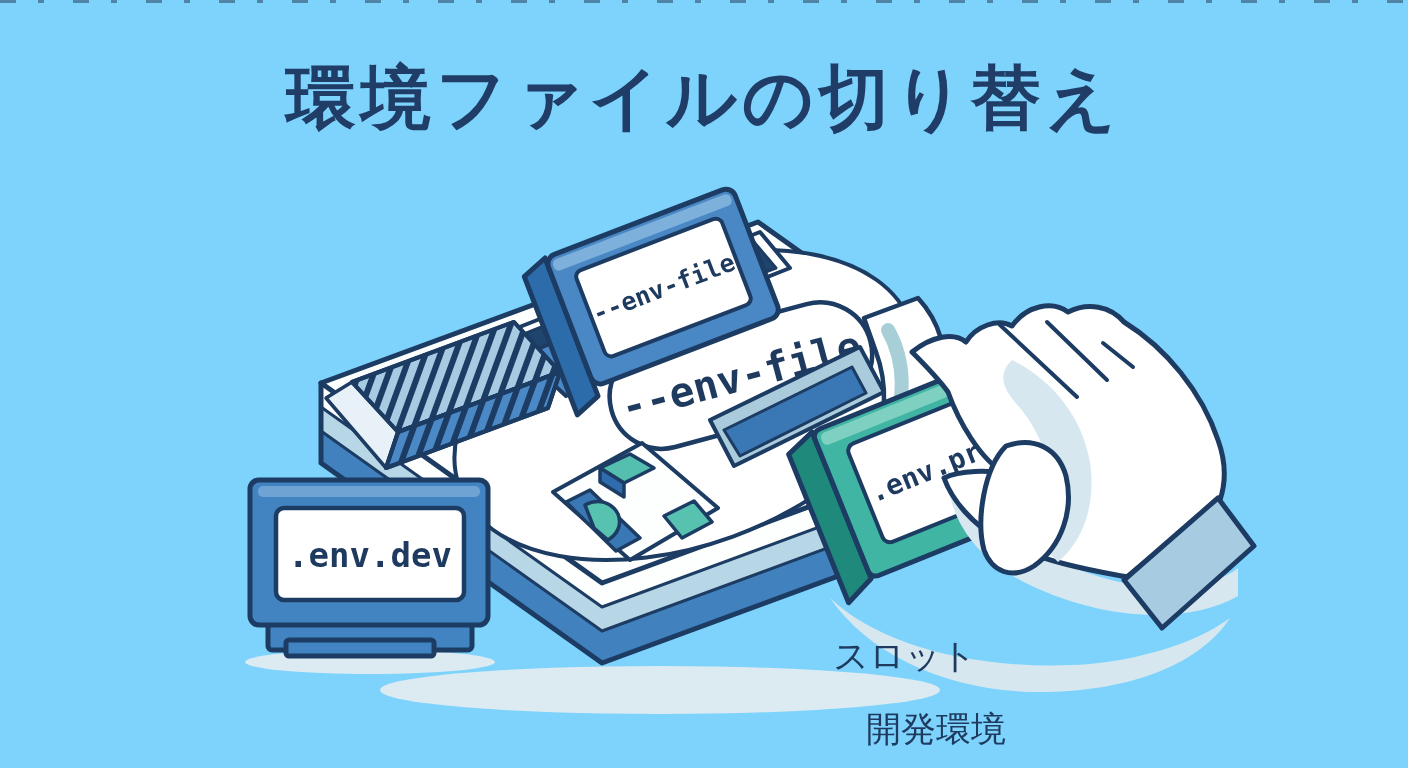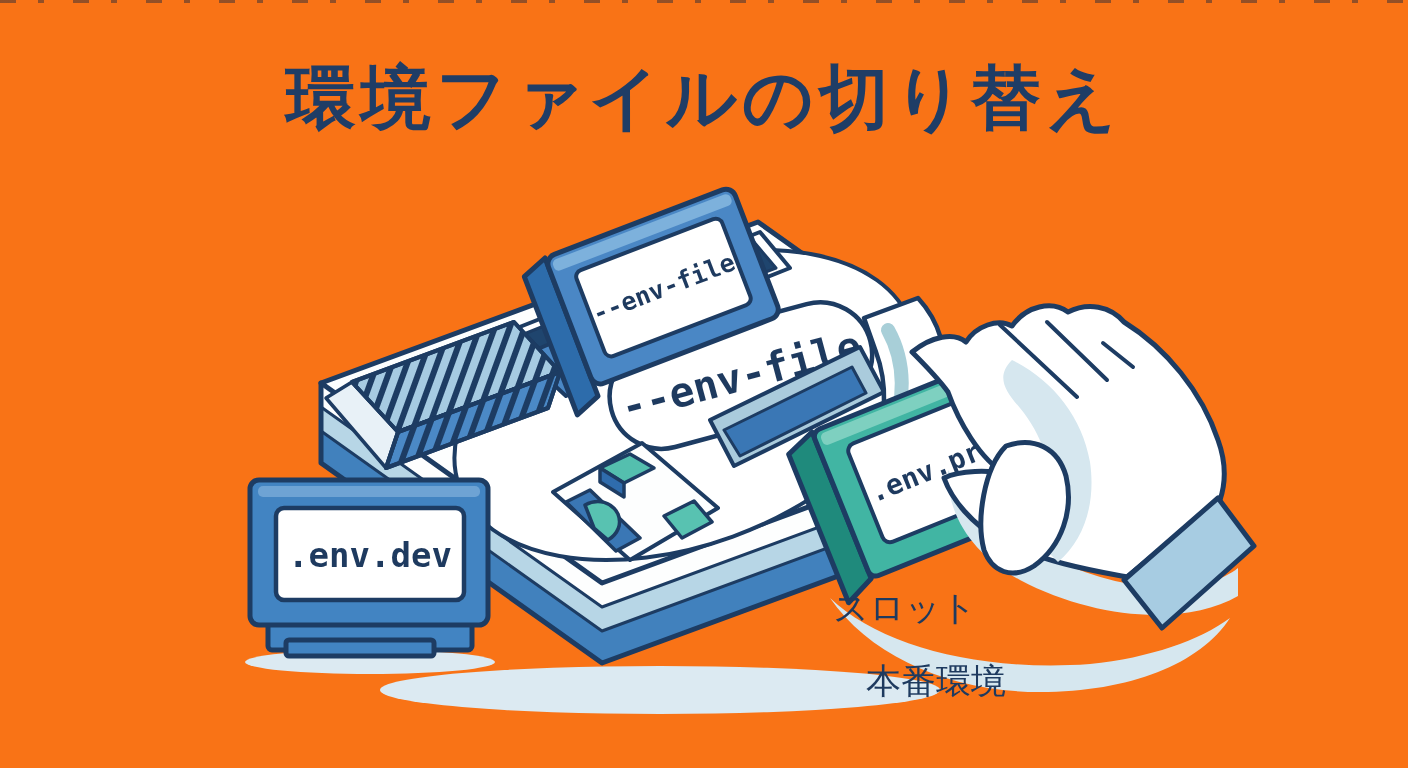--- a/index.html
+++ b/index.html
@@ -1,23 +1,23 @@
 <!DOCTYPE html>
 <html><head>
 <meta charset="utf-8">
 <style>
   html,body{margin:0;padding:0;background:#ffffff;}
-  .stage{position:relative;width:1408px;height:768px;overflow:hidden;background:#f97316;
+  .stage{position:relative;width:1408px;height:768px;overflow:hidden;background:#7dd3fc;
          font-family:"Liberation Sans","DejaVu Sans",sans-serif;}
   .top-artifact{position:absolute;top:0;left:0;width:100%;height:3px;opacity:.45;
     background:repeating-linear-gradient(90deg,#16243c 0 16px,transparent 16px 38px,#16243c 38px 44px,transparent 44px 73px);}
   .page-title{position:absolute;top:52px;left:0;width:100%;text-align:center;
     font-size:70px;font-weight:600;letter-spacing:5px;color:#1f3d66;}
   .caption{position:absolute;color:#1e3a5f;font-size:35px;font-weight:500;white-space:nowrap;
-    transform:translateX(-50%);}
+    transform:translateX(-50%);margin-top:48px;}
   .caption-dev{left:378px;top:662px;}
   .caption-slot{left:905px;top:585px;}
   .caption-prod{left:936px;top:658px;}
   svg{position:absolute;top:0;left:0;}
   svg text.code{font-family:"DejaVu Sans Mono","Liberation Mono",monospace;font-weight:bold;fill:#1e3a5f;}
 </style>
 </head>
 <body>
 
 <div class="stage">
@@ -134,14 +134,14 @@
       <g stroke="#1d3c63" stroke-width="4">
         <line x1="1000" y1="325" x2="1077" y2="397"></line>
         <line x1="1047" y1="322" x2="1107" y2="380"></line>
         <line x1="1103" y1="343" x2="1133" y2="367"></line>
       </g>
       <polygon points="1124,580 1218,498 1254,546 1162,628" fill="#a7cce2" stroke="#1d3c63" stroke-width="5"></polygon>
     </g>
   </svg>
 
   <div class="caption caption-slot">スロット</div>
-  <div class="caption caption-prod">本番環境</div>
+  <div class="caption caption-prod">開発環境</div>
 </div>
 
 </body></html>

